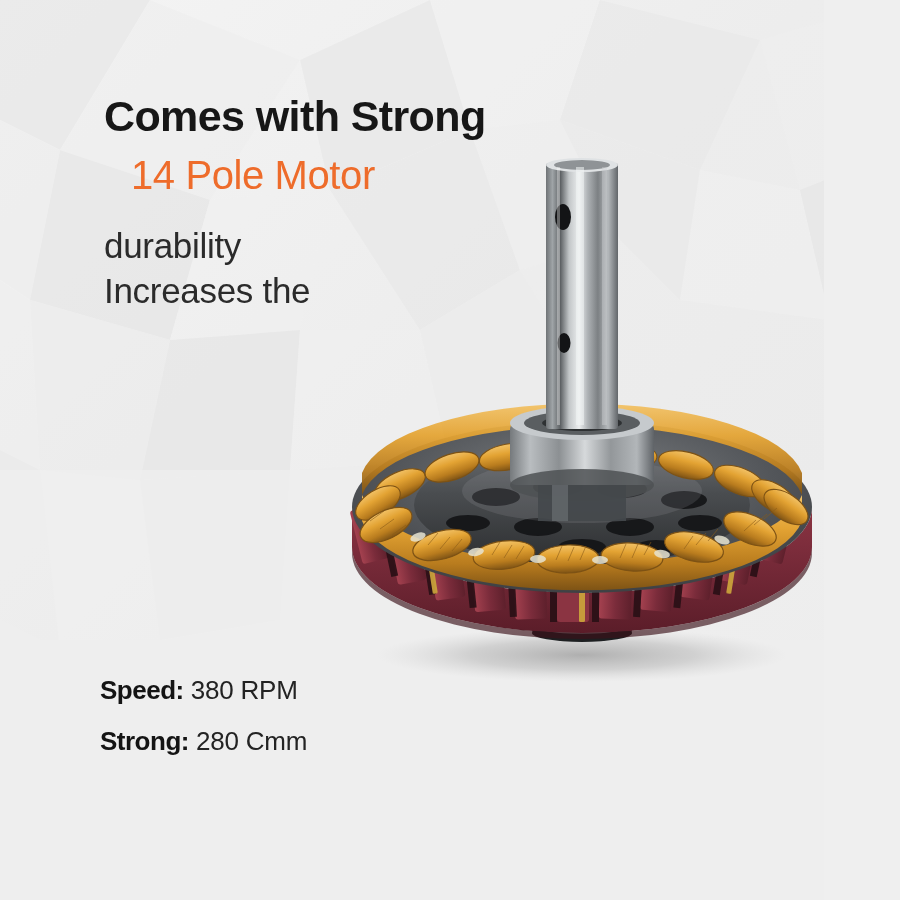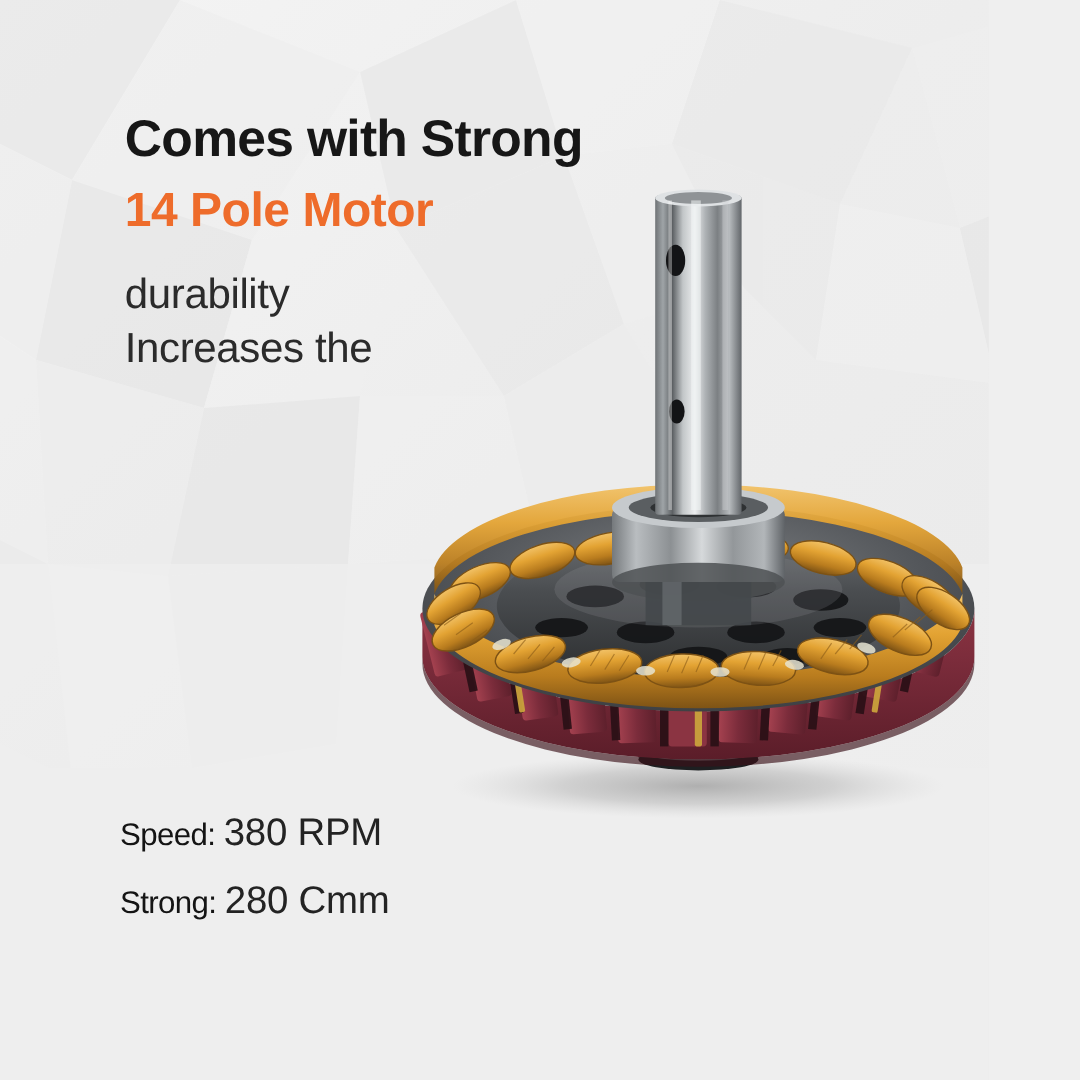--- a/index.html
+++ b/index.html
@@ -32,25 +32,26 @@
   .headline {
     font-size:43px;
     font-weight:bold;
     letter-spacing:-0.6px;
     color:#171717;
     line-height:1.12;
     white-space:nowrap;
   }
   .headline-accent {
     font-size:40px;
-    font-weight:bold;
+    font-weight:normal;
     letter-spacing:-0.4px;
     line-height:1.15;
     margin-top:12px;
     white-space:nowrap;
+    margin-left:27px;
   }
   .subhead {
     margin-top:26px;
     font-size:35px;
     font-weight:300;
     color:#2b2b2b;
     line-height:1.28;
     letter-spacing:-0.3px;
   }
   .subhead span { display:block; }
@@ -58,26 +59,26 @@
   
   .specs { position:absolute; left:100px; top:675px; width:520px; }
   .spec-row {
     display:flex;
     align-items:baseline;
     margin-bottom:20px;
     white-space:nowrap;
   }
   .spec-label {
     font-size:26px;
-    font-weight:normal;
+    font-weight:bold;
     letter-spacing:-0.5px;
     color:#141414;
   }
   .spec-value {
-    font-size:32px;
+    font-size:26px;
     font-weight:400;
     letter-spacing:-0.2px;
     color:#232323;
     margin-left:7px;
   }
 
   
   .product { position:absolute; left:300px; top:155px; width:560px; height:540px; }
   .product svg { display:block; }
 </style>

